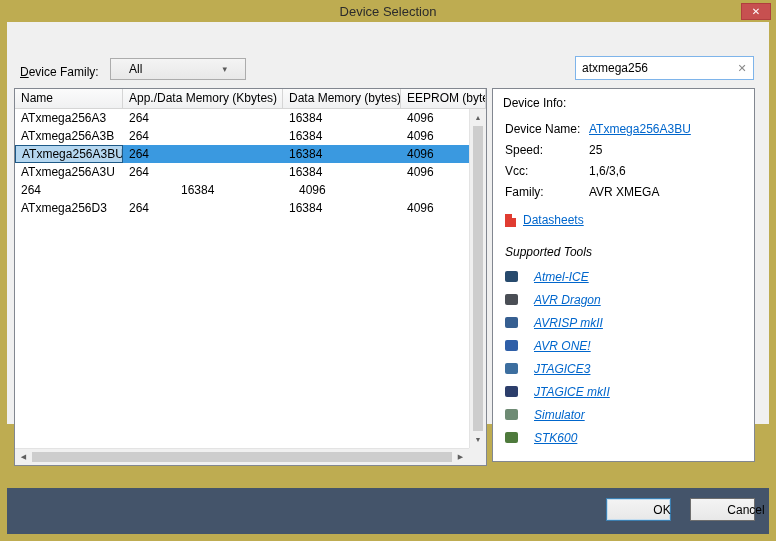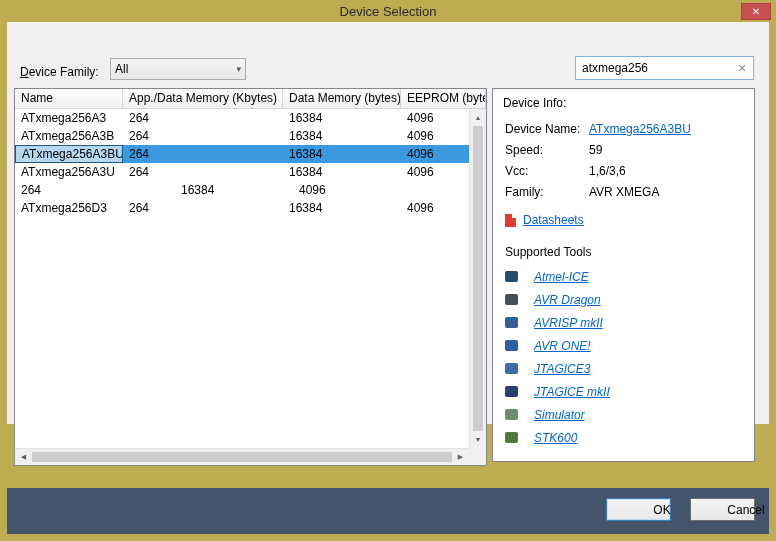--- a/index.html
+++ b/index.html
@@ -27,21 +27,21 @@
   .body{
     position:absolute; left:7px; top:22px; width:762px; height:402px;
     background:#F0F0F0;
   }
   .df-label{ position:absolute; left:13px; top:43px; }
   .df-label::first-letter{ text-decoration:underline; }
   .df-dropdown{
     position:absolute; left:103px; top:36px; width:136px; height:22px;
     background:linear-gradient(#F4F4F4,#E8E8E8);
     border:1px solid #ACACAC;
-    display:flex; align-items:center; padding:0 4px;
+    display:flex; align-items:center; padding:0 18px;
   }
   .df-dropdown .value{ flex:1; }
   .chev{ color:#5A5A5A; font-size:9px; }
   .search-box{
     position:absolute; left:568px; top:34px; width:179px; height:24px;
     background:#fff; border:1px solid #7EB4EA;
     display:flex; align-items:center;
   }
   .search-input{
     flex:1; border:none; outline:none; padding:0 6px;
@@ -97,21 +97,21 @@
     position:absolute; left:485px; top:66px; width:263px; height:374px;
     background:#fff; border:1px solid #828790; overflow:hidden;
   }
   .info-heading{ padding:7px 10px 8px; }
   .field{ display:flex; align-items:center; height:21px; padding-left:12px; }
   .flabel{ width:84px; }
   a.lnk{ color:#0066CC; text-decoration:underline; cursor:pointer; }
   .datasheets{ display:flex; align-items:center; gap:7px; padding-left:12px; margin-top:9px; height:18px; }
   .pdf-icon{ width:11px; height:13px; background:#E03C31; position:relative; }
   .pdf-icon::before{ content:""; position:absolute; right:0; top:0; width:4px; height:4px; background:#fff; }
-  .tools-heading{ padding-left:12px; margin-top:16px; height:18px; }
+  .tools-heading{ padding-left:12px; margin-top:16px; height:18px;font-style:italic; }
   .tools-list{ margin-top:2px; }
   .tool-item{ display:flex; align-items:center; gap:16px; height:23px; padding-left:12px;font-style:italic; }
   .tool-icon{ width:13px; height:11px; border-radius:2px; background:#4A6B8E; }
   .tool-item:nth-child(1) .tool-icon{ background:#274A6D; }
   .tool-item:nth-child(2) .tool-icon{ background:#4A4E55; }
   .tool-item:nth-child(3) .tool-icon{ background:#365F91; }
   .tool-item:nth-child(4) .tool-icon{ background:#2F5FA8; }
   .tool-item:nth-child(5) .tool-icon{ background:#3C6E9F; }
   .tool-item:nth-child(6) .tool-icon{ background:#2C3E6B; }
   .tool-item:nth-child(7) .tool-icon{ background:#6E8B74; }
@@ -217,21 +217,21 @@
 
     <div class="info-panel">
       <div class="info-heading">Device Info:</div>
 
       <div class="field">
         <span class="flabel">Device Name:</span>
         <a class="lnk">ATxmega256A3BU</a>
       </div>
       <div class="field">
         <span class="flabel">Speed:</span>
-        <span>59</span>
+        <span>25</span>
       </div>
       <div class="field">
         <span class="flabel">Vcc:</span>
         <span>1,6/3,6</span>
       </div>
       <div class="field">
         <span class="flabel">Family:</span>
         <span>AVR XMEGA</span>
       </div>
 

